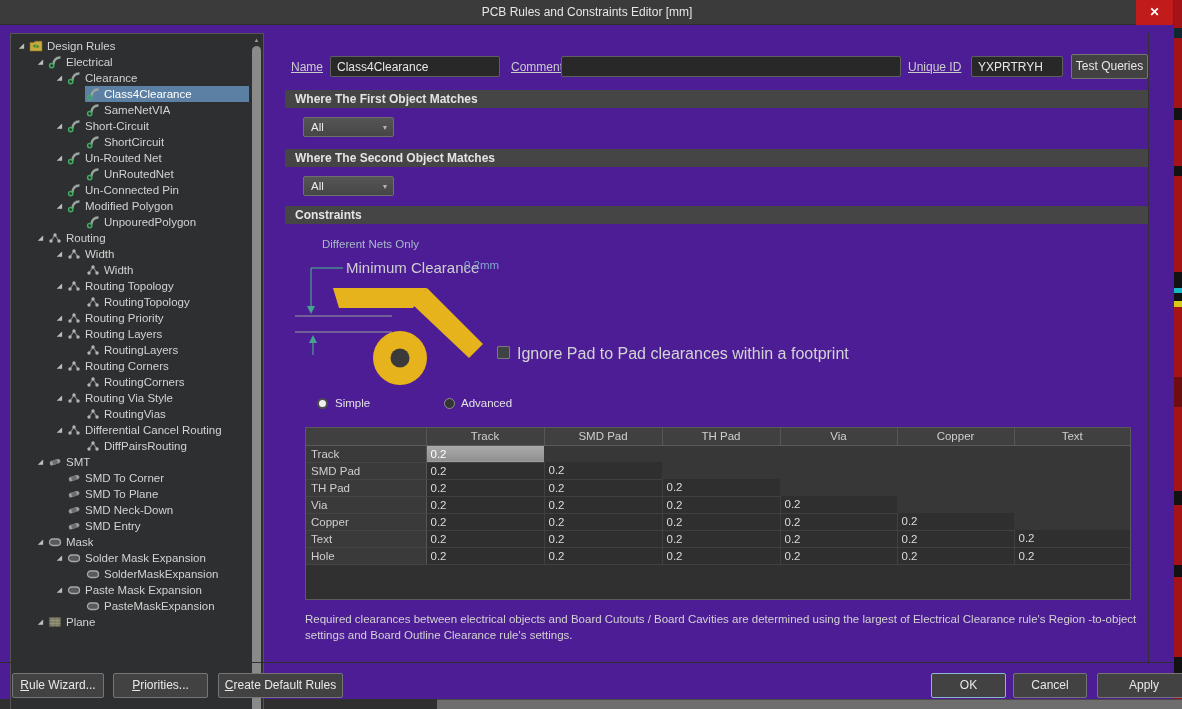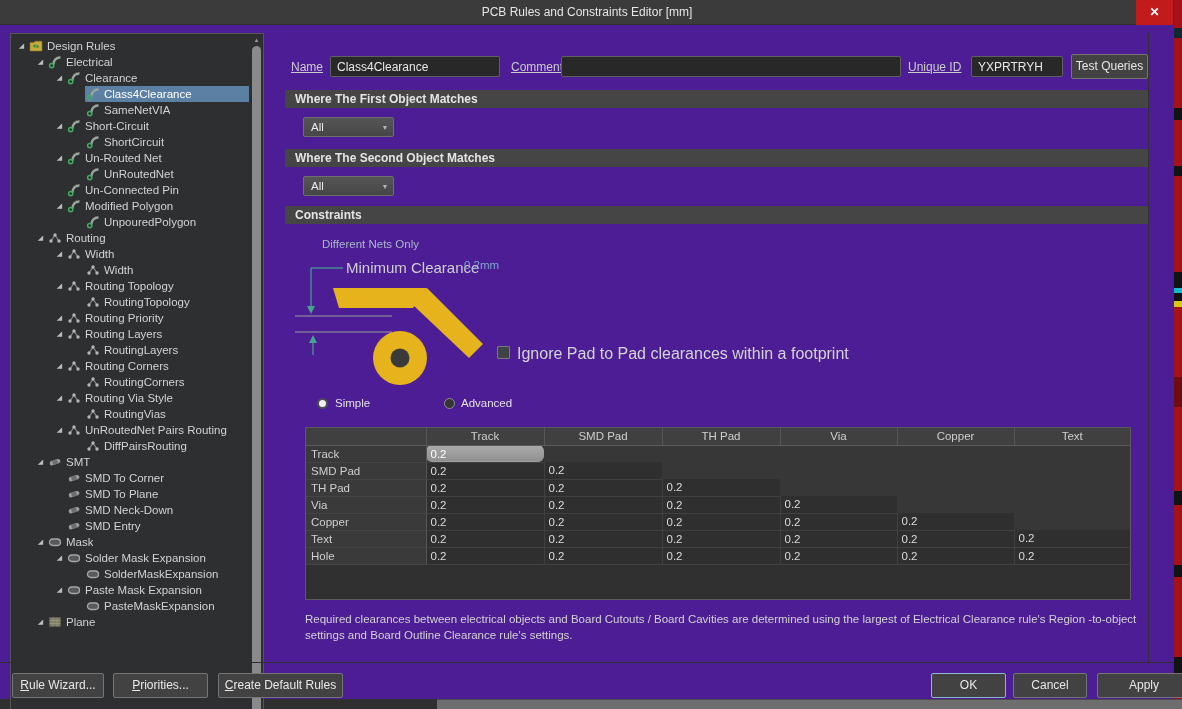--- a/index.html
+++ b/index.html
@@ -51,21 +51,21 @@
   .radio.checked { background:#f0f0f0; border:2px solid #4e4e4e; }
   .radio-label { position:absolute; color:#e2e2e2; font-size:11.5px; }
   
   .matrix-wrap { position:absolute; left:305px; top:427px; width:826px; height:173px; background:#303030; border:1px solid #5a5a5a; }
   table.matrix { border-collapse:collapse; table-layout:fixed; width:824px; font-size:11.5px; }
   .matrix th, .matrix td { height:17px; padding:0; overflow:hidden; white-space:nowrap; }
   .matrix thead th { background:#404040; color:#cfcfcf; font-weight:normal; text-align:center; border-bottom:1px solid #5a5a5a; border-left:1px solid #565656; }
   .matrix thead th:first-child { border-left:none; }
   .matrix tbody th { background:#3a3a3a; color:#cfcfcf; font-weight:normal; text-align:left; padding-left:5px; border-bottom:1px solid #454545; border-right:1px solid #555; }
   .matrix td { color:#dcdcdc; text-align:left; padding-left:4px; }
-  .matrix td.filled { background:#2f2f2f; border-bottom:1px solid #404040; border-left:1px solid #404040;border-radius:6px; }
+  .matrix td.filled { background:#2f2f2f; border-bottom:1px solid #404040; border-left:1px solid #404040; }
   .matrix td.empty { background:#373737; }
   .matrix td.sel { background:linear-gradient(#ababab,#8f8f8f); color:#fff; }
   .note { position:absolute; left:305px; top:612px; width:845px; color:#d2d2d2; font-size:11.5px; line-height:1.35; }
   
   .footer-sep { position:absolute; left:0; top:662px; width:1174px; height:1px; background:#2e2e2e; }
   .fbtn { height:25px; line-height:23px; }
   .fbtn u { text-decoration:underline; }
   .ok-btn { border:1px solid #8fb4d4; }
   .vline-panel { position:absolute; left:1148px; top:33px; width:1px; height:629px; background:#313131; }
 </style>
@@ -356,21 +356,21 @@
             </svg>
             <span class="tree-label">RoutingVias</span>
           </span>
         </div>
         <div class="tree-row" style="padding-left: 42px;">
           <span class="twisty">◢</span>
           <span class="row-hl">
             <svg class="tree-icon" viewBox="0 0 14 14">
               <use href="#icon-rule-routing" xlink:href="#icon-rule-routing"></use>
             </svg>
-            <span class="tree-label">UnRoutedNet Pairs Routing</span>
+            <span class="tree-label">Differential Cancel Routing</span>
           </span>
         </div>
         <div class="tree-row" style="padding-left: 61px;">
           <span class="twisty"></span>
           <span class="row-hl">
             <svg class="tree-icon" viewBox="0 0 14 14">
               <use href="#icon-rule-routing" xlink:href="#icon-rule-routing"></use>
             </svg>
             <span class="tree-label">DiffPairsRouting</span>
           </span>

